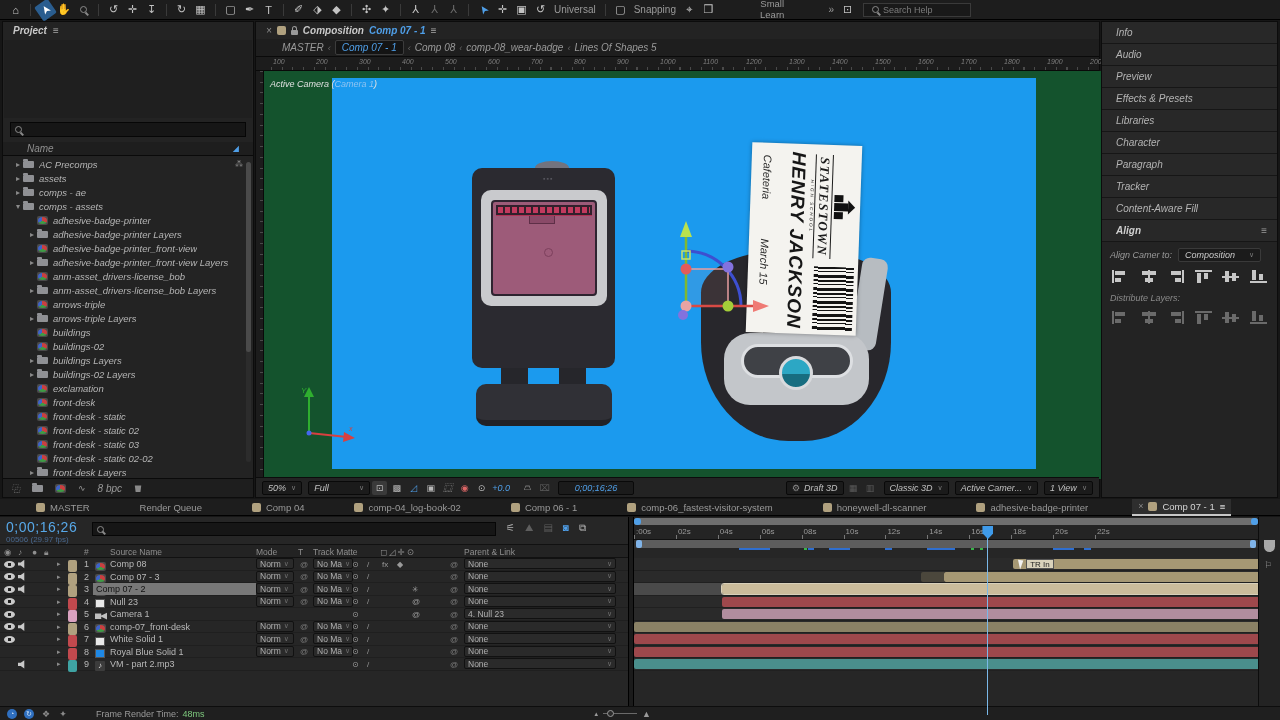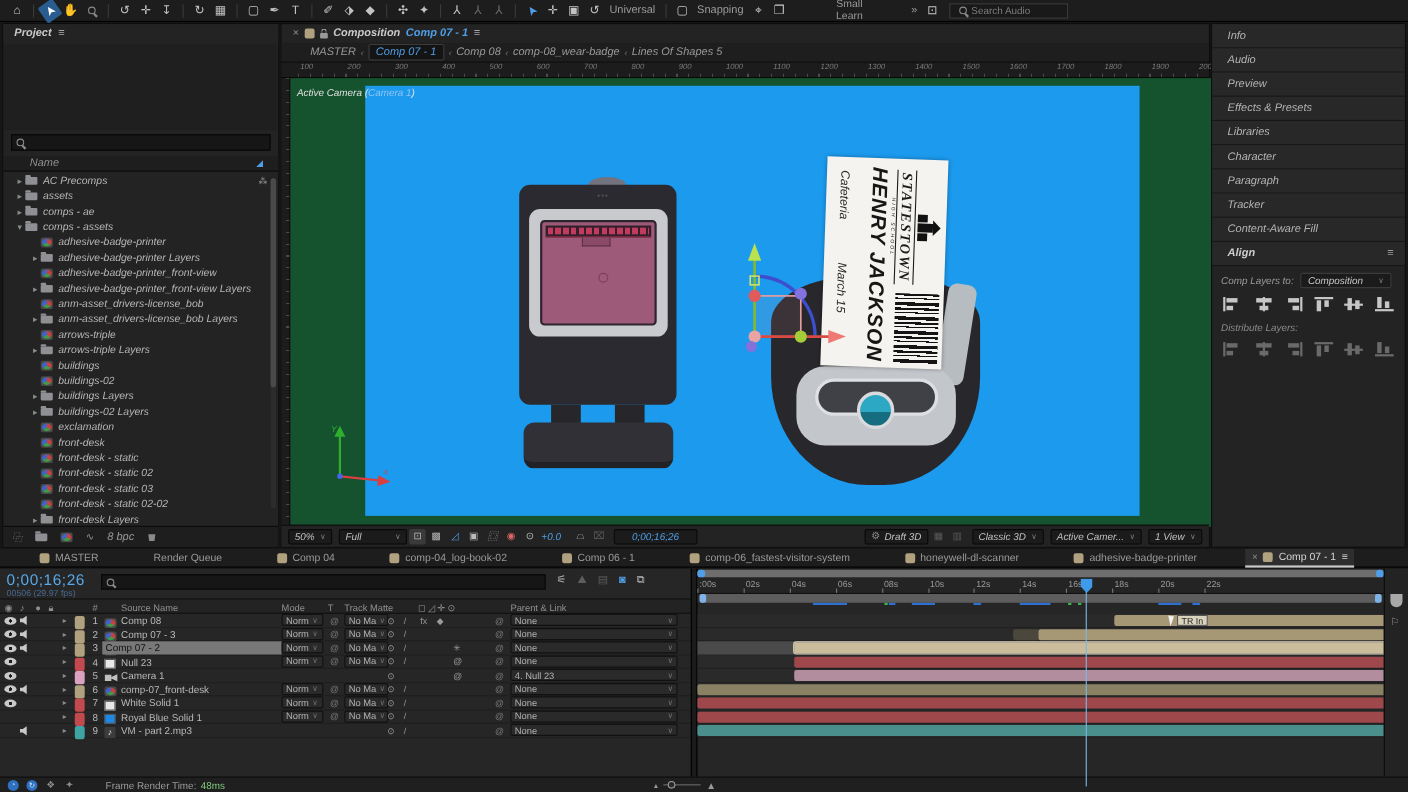--- a/index.html
+++ b/index.html
@@ -182,21 +182,21 @@
   #cache{position:absolute;left:0;top:31px;width:624px;height:3px;}
   #cache i{position:absolute;top:0;height:2px;background:#2f6fd0;}
   #cache i.g{background:#39b54a;}
   #graph-rows{position:absolute;left:0;top:41px;width:624px;height:113px;}
   .grow{position:absolute;left:0;width:624px;height:12.5px;border-bottom:1px solid #202020;background:#2a2a2a;}
   .grow.sel{background:#4a4a4a;}
   .gbar{position:absolute;top:1px;height:10px;border-radius:2px 0 0 2px;}
   .gbar.sel{outline:1px solid #d8d0ba;}
   #playhead-line{position:absolute;top:20px;width:1px;height:178px;background:#7ab8e8;z-index:40;}
   #playhead-hd{position:absolute;top:9px;width:11px;height:13px;background:#3f9bea;clip-path:polygon(0 0,100% 0,100% 55%,50% 100%,0 55%);z-index:41;}
-  #tooltip{position:absolute;top:42px;display:flex;align-items:center;z-index:42;margin-left:44px;}
+  #tooltip{position:absolute;top:42px;display:flex;align-items:center;z-index:42;}
   #tooltip .cur{width:0;height:0;border-left:5px solid #f2f2f2;border-bottom:8px solid transparent;border-top:2px solid transparent;transform:rotate(-12deg);margin-right:2px;}
   #tooltip .box{background:#d9d2bc;border:1px solid #555;color:#222;font-size:8px;padding:0 3px;height:10px;line-height:10px;}
   #rgutter{position:absolute;left:1258px;top:0;width:22px;height:203px;background:#232323;border-left:1px solid #0c0c0c;}
   #shield{position:absolute;left:5px;top:23px;width:11px;height:12px;background:#a8a8a8;border-radius:0 0 6px 6px;}
   #pinico{position:absolute;left:5px;top:43px;color:#9a9a9a;font-size:9px;}
   
   #statusbar{position:absolute;left:0;bottom:0;width:1280px;height:14px;background:#1f1f1f;border-top:1px solid #0d0d0d;display:flex;align-items:center;font-size:9px;color:#9a9a9a;}
   .stico{width:10px;height:10px;border-radius:50%;background:#2f6fbf;color:#cfe3f7;font-size:7px;display:flex;align-items:center;justify-content:center;margin-left:7px;}
   .stico.gray{background:transparent;color:#8a8a8a;font-size:9px;}
   #frt{margin-left:28px;} #frtv{color:#7ec97e;margin-left:4px;}
@@ -257,21 +257,21 @@
         <span class="wsmenu">≡</span>
         <span class="ws">Small</span>
         <span class="ws">Learn</span>
         <span class="ws">Small Screen</span>
         <span class="ws">Standard</span>
       </div>
     <span class="tlabel">»</span>
     <span class="tool">⊡</span>
     <div id="helpbox">
       <span class="ic-mag"></span>
-      <span>Search Audio</span>
+      <span>Search Help</span>
     </div>
   </div>
 
   <div id="project" class="panel">
     <div id="projhead">
       <span class="ptitle">Project</span>
       <span>≡</span>
     </div>
     <div id="projpreview"></div>
     <div id="projsearch">
@@ -575,21 +575,21 @@
         <div class="rrow">Paragraph</div>
         <div class="rrow">Tracker</div>
         <div class="rrow">Content-Aware Fill</div>
       </div>
     <div id="alignhead">
       <span>Align</span>
       <span style="font-weight:normal;color:#9a9a9a;">≡</span>
     </div>
     <div id="alignbody">
       <div id="alignto">
-        <span>Comp Layers to:</span>
+        <span>Align Camer to:</span>
         <div id="aligndd">
           <span>Composition</span>
             <span class="dn" style="color:#7a7a7a;font-size:7px;">∨</span>
         </div>
       </div>
       <div id="align-icons">
           <span class="al aleft">
             <i class="e"></i>
             <i class="a"></i>
             <i class="b"></i>

